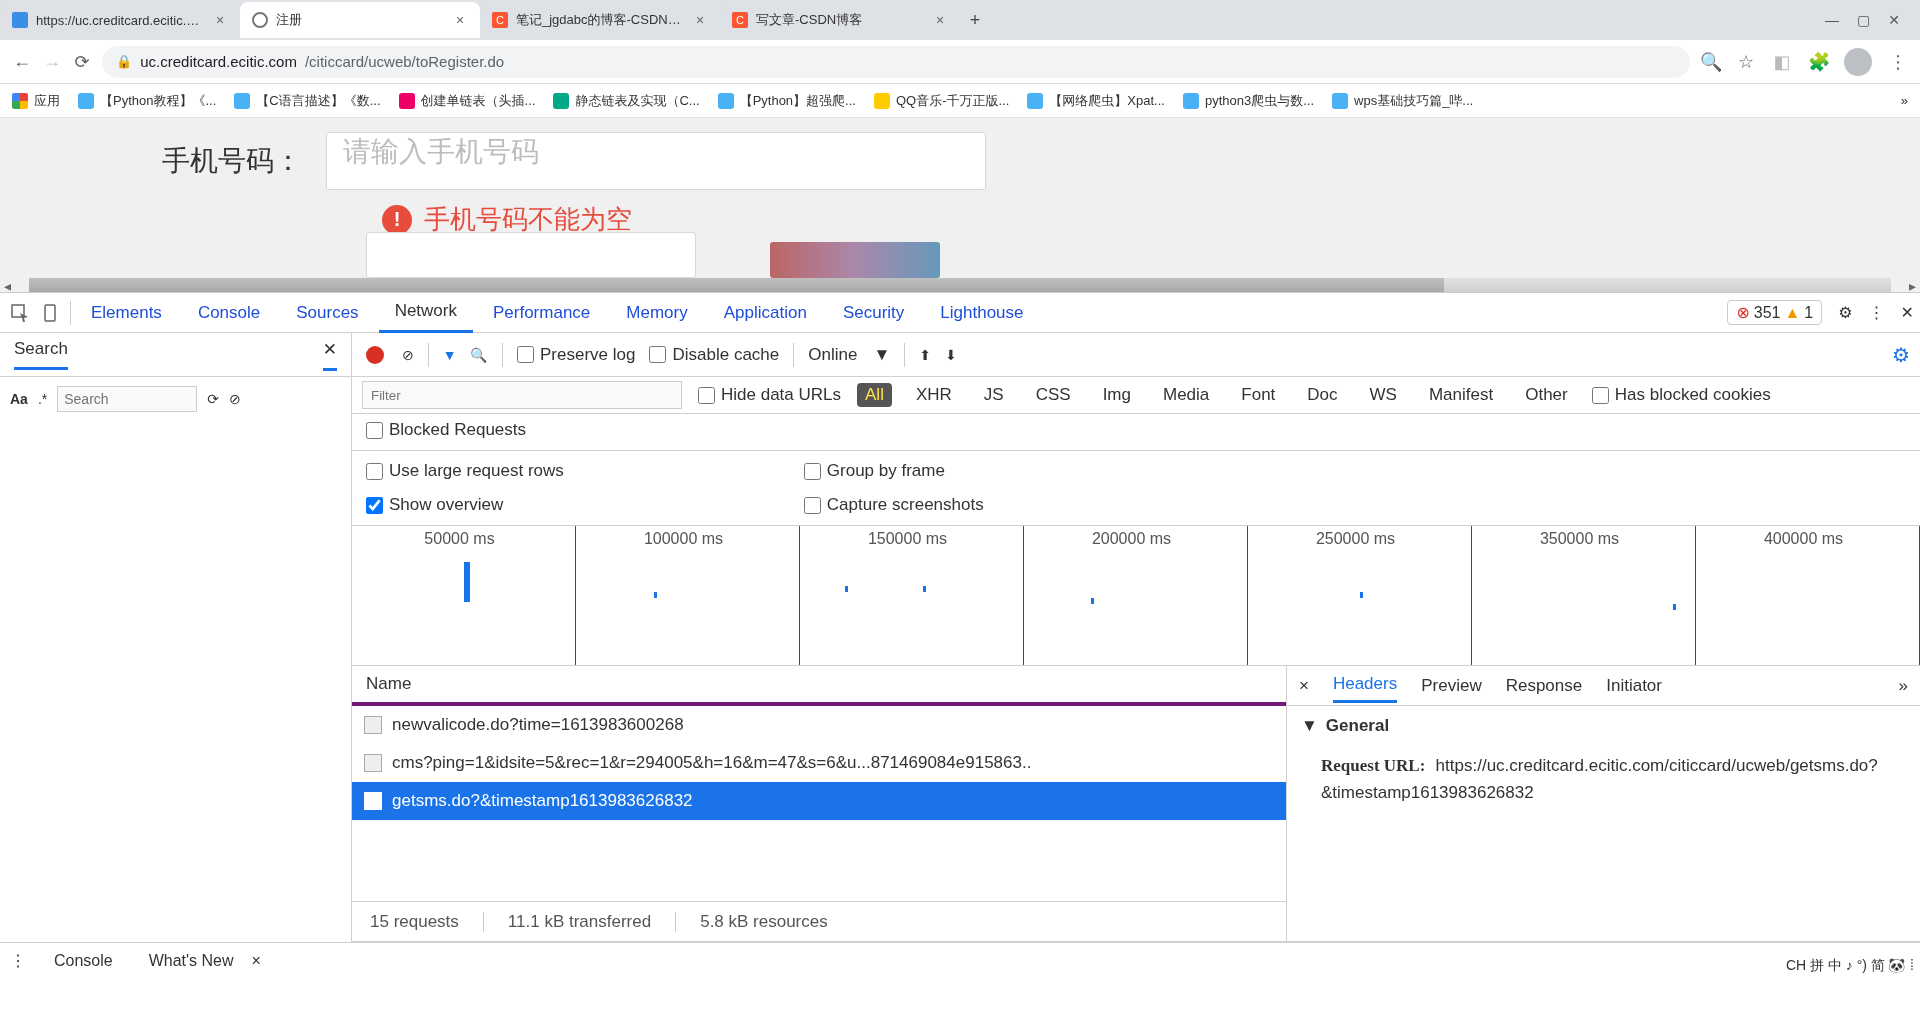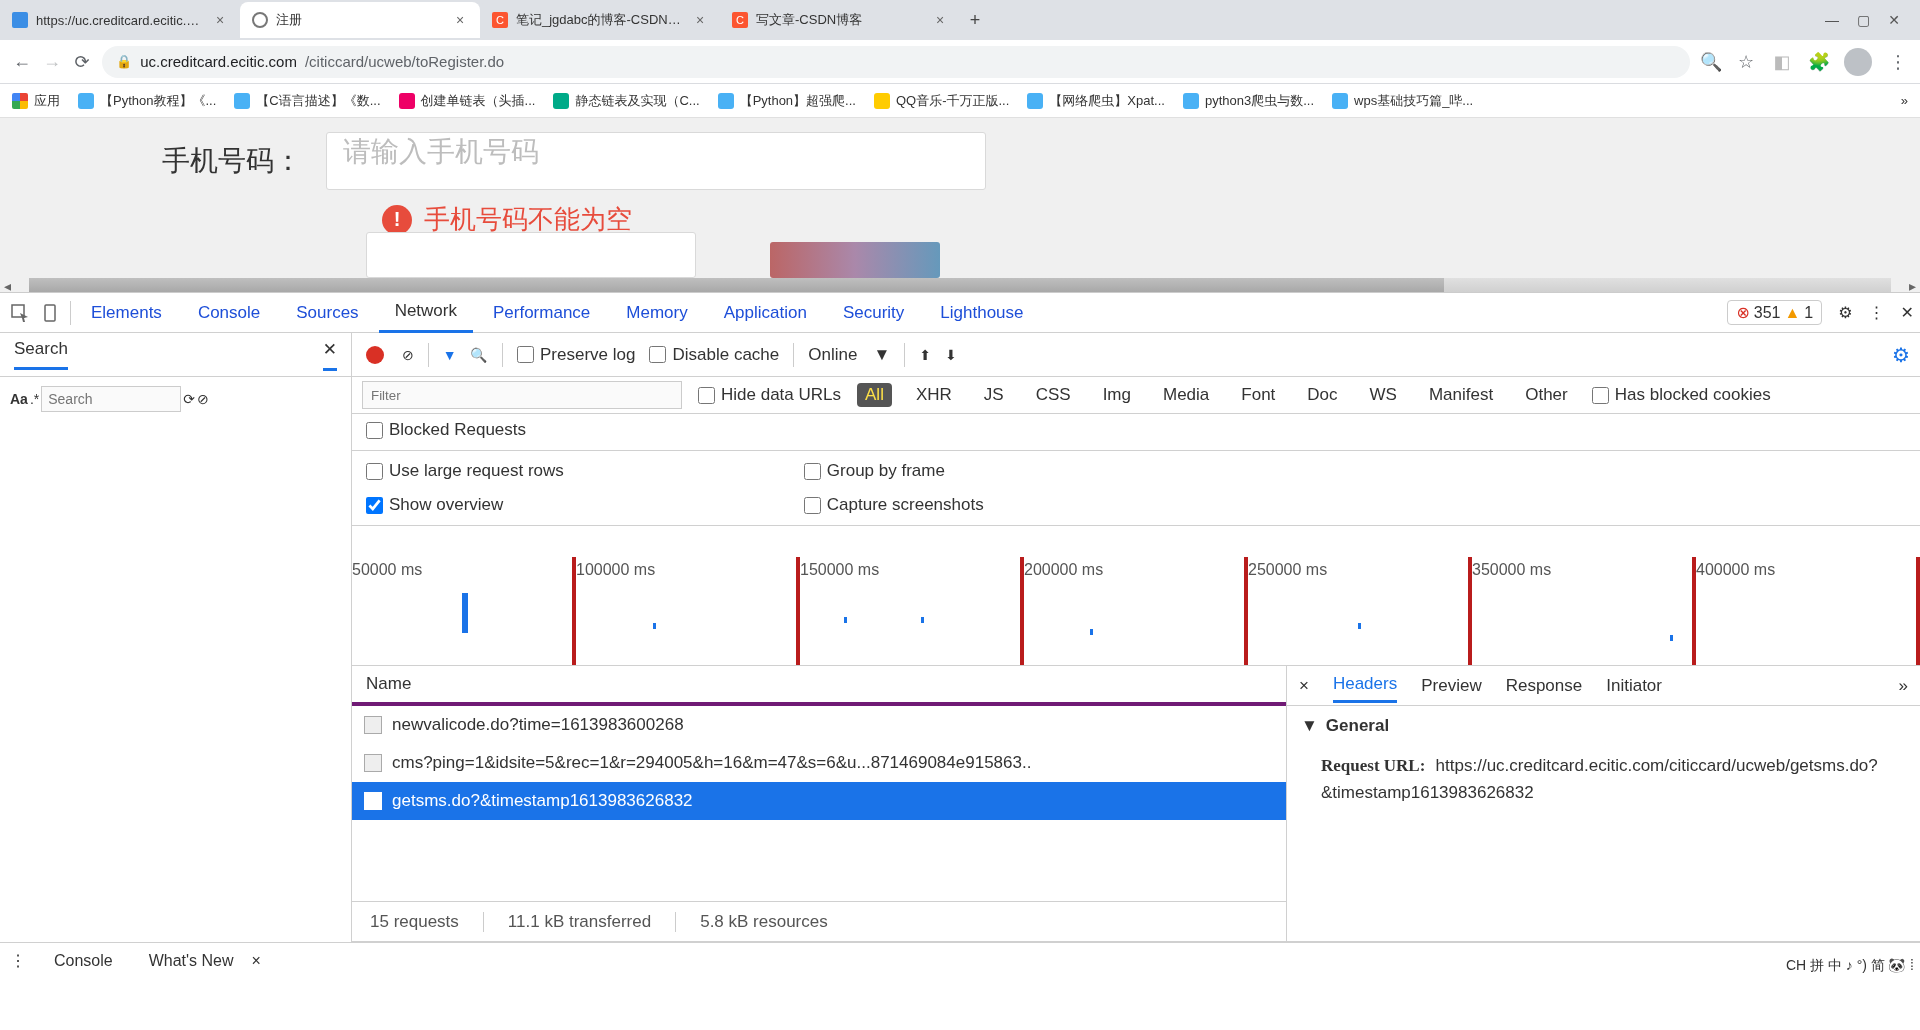--- a/index.html
+++ b/index.html
@@ -42,38 +42,38 @@
 .dt-tab { padding:0 16px; height:40px; display:flex; align-items:center; font-size:17px; color:#1d4ed8; }
 .dt-tab.active { color:#333; border-bottom:3px solid #1a73e8; font-weight:500; }
 .dt-right { margin-left:auto; display:flex; gap:16px; align-items:center; font-size:16px; }
 .err-count { background:#fff; display:flex; gap:4px; align-items:center; border:1px solid #ccc; border-radius:4px; padding:2px 8px; }
 .ico-red { color:#d93025; }
 .ico-yellow { color:#f29900; }
 .dt-body { flex:1; display:flex; min-height:0; }
 .dt-search-col { width:352px; border-right:1px solid #d0d0d0; display:flex; flex-direction:column; }
 .dt-search-head { height:44px; border-bottom:1px solid #d0d0d0; padding:0 14px; display:flex; align-items:center; justify-content:space-between; }
 .dt-search-head span { border-bottom:3px solid #1a73e8; padding-bottom:8px; font-size:17px; }
-.dt-search-row { height:44px; display:flex; align-items:center; gap:2px; padding:0 10px; }
+.dt-search-row { height:44px; display:flex; align-items:center; gap:10px; padding:0 10px; }
 .dt-search-row .Aa { font-weight:bold; }
 .dt-search-row input { width:140px; border:1px solid #ccc; background:#fafafa; height:26px; padding:0 6px; font-size:14px; }
 .dt-main { flex:1; display:flex; flex-direction:column; min-width:0; }
 .dt-toolbar { display:flex; align-items:center; height:44px; border-bottom:1px solid #d0d0d0; gap:14px; padding:0 10px; }
 .record { width:18px; height:18px; border-radius:50%; background:#d93025; margin:0 4px; }
 .cb { display:flex; align-items:center; gap:6px; font-size:17px; }
 .sep { width:1px; height:24px; background:#ccc; }
 .sel-online { display:flex; gap:16px; align-items:center; font-size:17px; }
 .filter-row { display:flex; align-items:center; padding:4px 10px; gap:16px; border-bottom:1px solid #d0d0d0; flex-wrap:wrap; }
 .filter-input { width:320px; height:28px; border:1px solid #ccc; padding:0 8px; background:#fafafa; }
 .ft { font-size:17px; padding:2px 8px; border-radius:4px; }
 .ft.active { background:#555; color:#fde047; }
 .blocked-row { padding:6px 14px 10px; border-bottom:1px solid #d0d0d0; }
 .options-row { display:flex; padding:10px 14px; border-bottom:1px solid #d0d0d0; gap:240px; }
 .options-row .col { display:flex; flex-direction:column; gap:14px; }
 .timeline { height:140px; border-bottom:1px solid #d0d0d0; display:flex; overflow:hidden; font-size:16px; color:#555; }
-.tl-seg { flex:1; border-right:4px solid #b91c1c; position:relative; text-align:left; padding:4px 8px 0 0;margin-top:31px; }
+.tl-seg { flex:1; border-right:1px solid #b91c1c; position:relative; text-align:center; padding:4px 8px 0 0; }
 .tl-blip { position:absolute; width:3px; height:6px; background:#1a73e8; }
 .lower { flex:1; display:flex; min-height:0; border-bottom:1px solid #d0d0d0; }
 .req-list { width:935px; border-right:1px solid #d0d0d0; display:flex; flex-direction:column; min-height:0; }
 .req-head { height:40px; border-bottom:4px solid #701a75; padding:0 14px; display:flex; align-items:center; font-size:17px; }
 .req-rows { flex:1; overflow:hidden; }
 .req-row { display:flex; align-items:center; height:38px; padding:0 12px; gap:10px; font-size:17px; }
 .req-row.sel { background:#1a73e8; color:#fff; }
 .req-ico { width:18px; height:18px; border:1px solid #aaa; background:#eee; flex-shrink:0; }
 .req-row.sel .req-ico { background:#fff; border-color:#fff; }
 .status-row { height:40px; border-top:1px solid #d0d0d0; display:flex; align-items:center; gap:24px; padding:0 18px; font-size:17px; color:#555; }

